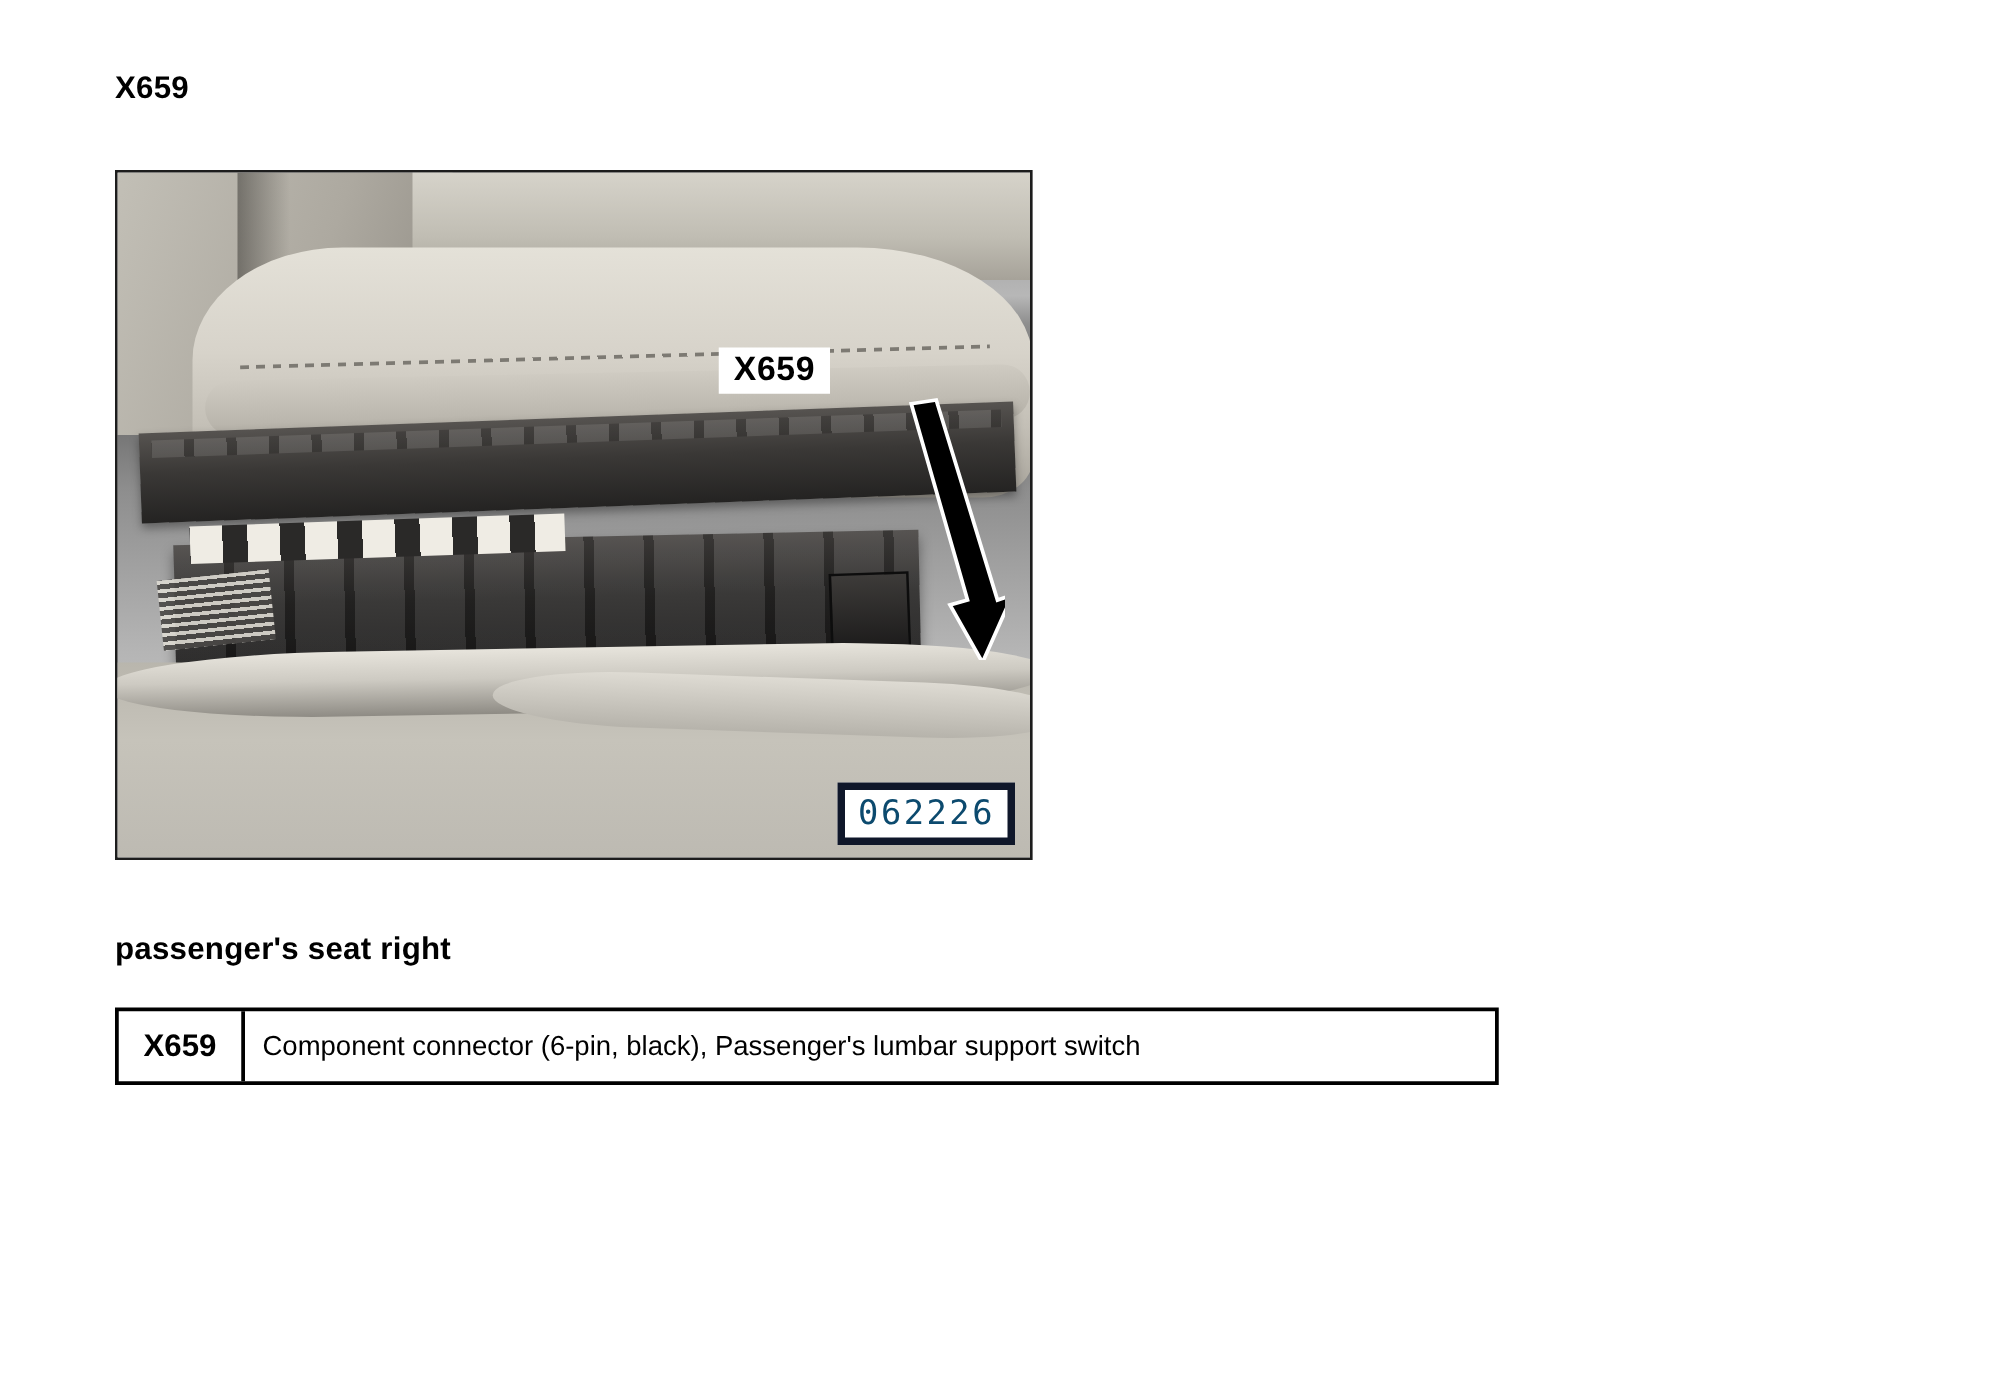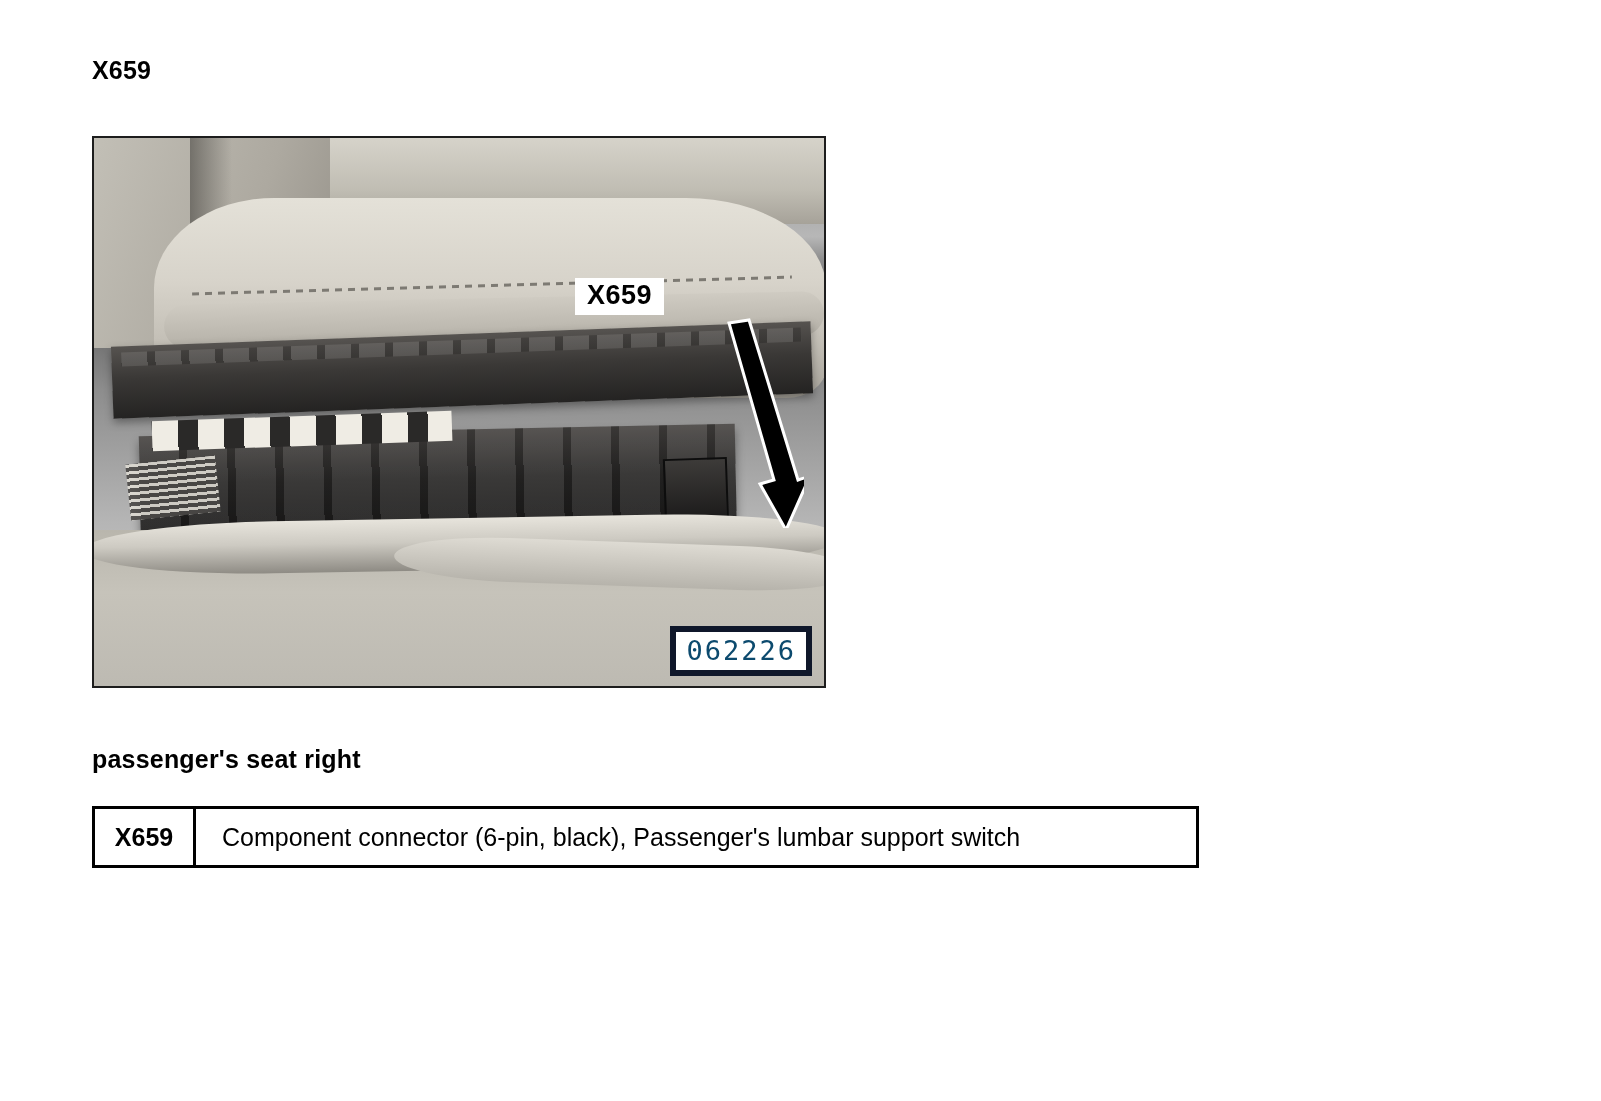--- a/index.html
+++ b/index.html
@@ -286,22 +286,22 @@
     align-items: center;
     justify-content: center;
     font-size: 25px;
     font-weight: bold;
     box-sizing: border-box;
   }
   .legend-desc {
     flex: 1;
     display: flex;
     align-items: center;
-    padding-left: 26px;
-    font-size: 25px;
+    padding-left: 14px;
+    font-size: 22px;
     box-sizing: border-box;
   }
 </style>
 </head>
 <body>
 
 <div class="page">
 
   <div class="doc-title">X659</div>
 

